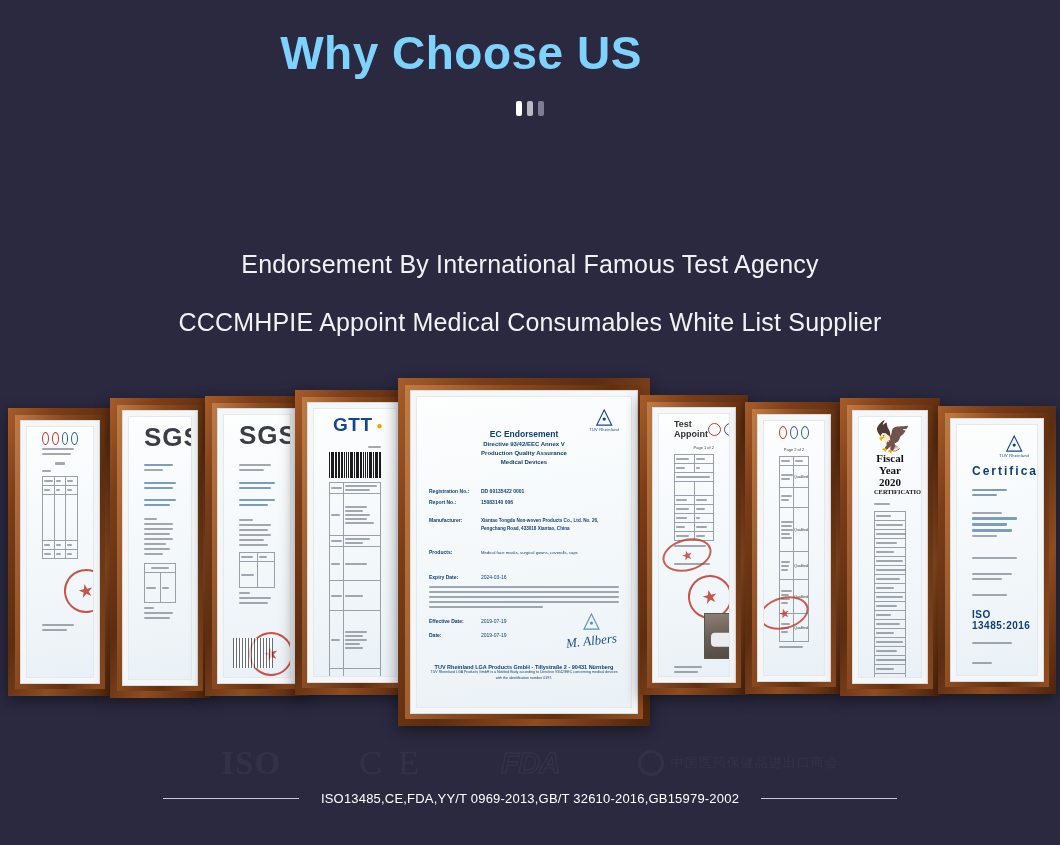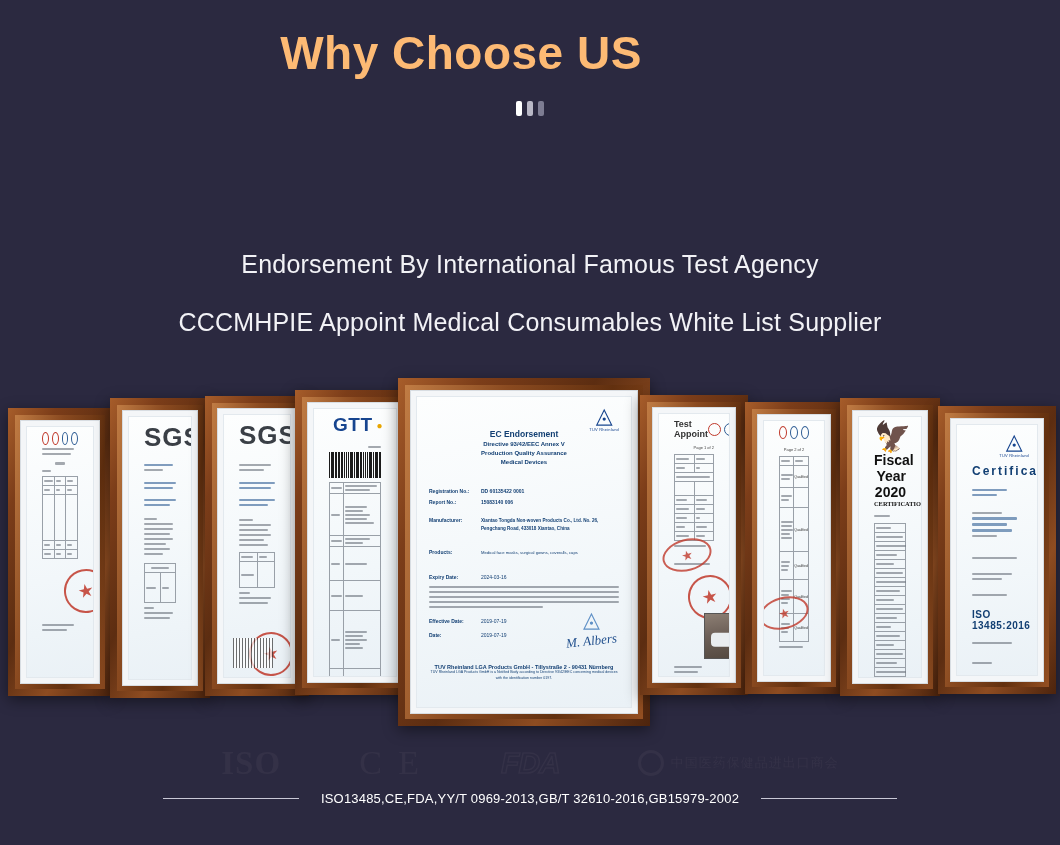--- a/index.html
+++ b/index.html
@@ -22,21 +22,21 @@
 
   
   .page-title {
     position: absolute;
     top: 27px;
     left: 0;
     width: 922px;
     text-align: center;
     font-size: 46px;
     font-weight: bold;
-    color: #fdba74;
+    color: #7dd3fc;
     letter-spacing: 0.5px;
     line-height: 1.15;
   }
 
   .dots {
     position: absolute;
     top: 101px;
     left: 0;
     width: 1060px;
     display: flex;
@@ -151,21 +151,21 @@
 
   .ec-title { text-align:center; color:#123f73; font-weight:bold; font-size:8.5px; margin-bottom:1px; }
   .ec-sub   { text-align:center; color:#123f73; font-weight:bold; font-size:6px; line-height:1.5; }
   .ec-field { display:flex; font-size:5px; color:#123f73; font-weight:bold; margin-top:5px; }
   .ec-field .k { width:52px; } .ec-field .v { flex:1; }
   .ec-foot  { text-align:center; color:#123f73; font-weight:bold; font-size:5.5px; margin-top:4px; }
   .ec-foot small { display:block; font-weight:normal; font-size:3.6px; line-height:1.5; }
   .sig { font-family:"Liberation Serif", serif; font-style:italic; color:#1f4e8c; font-size:15px; transform:rotate(-6deg); }
 
   .eagle { font-size: 30px; text-align:center; line-height:1; }
-  .fda-year { text-align:right; font-family:Liberation Sans, sans-serif; font-weight:bold; font-size:14px; color:#111; }
+  .fda-year { text-align:center; font-family:Liberation Serif, serif; font-weight:bold; font-size:11px; color:#111; }
   .fda-reg  { text-align:center; font-family:"Liberation Serif", serif; font-weight:bold; font-size:8.5px; color:#111; white-space:nowrap; }
 
   .mask-photo {
     width: 38px; height: 46px;
     background: linear-gradient(170deg,#8d7f74 0%, #6d6058 45%, #52483f 100%);
     border: 1px solid #555;
     position: relative;
   }
   .mask-photo::after {
     content:""; position:absolute; left:50%; top:52%;

